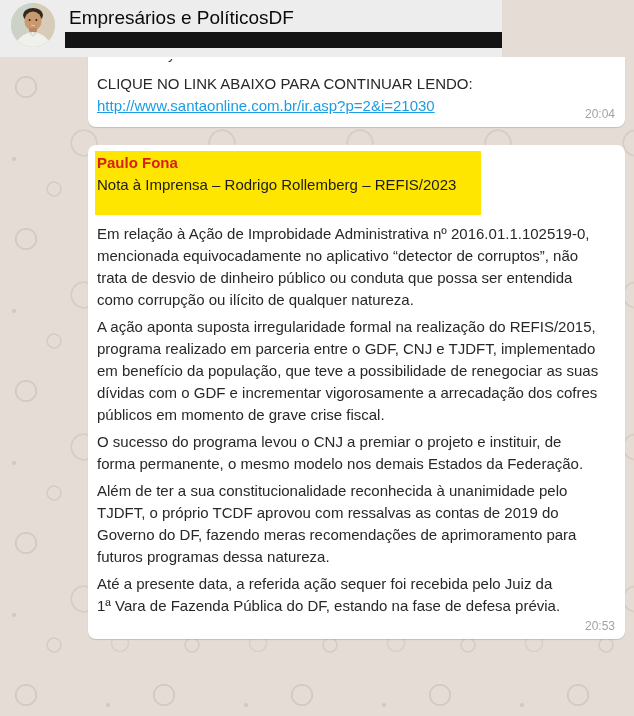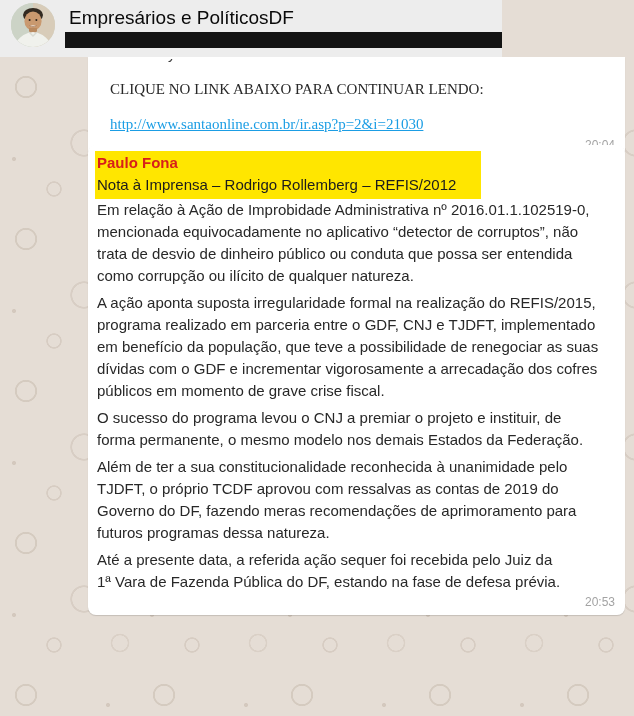--- a/index.html
+++ b/index.html
@@ -33,28 +33,28 @@
   .bubble{position:absolute; left:88px; width:537px; box-sizing:border-box;
     background:var(--bubble,#ffffff); border-radius:8px;
     box-shadow:0 1px 1px rgba(0,0,0,.14);
     color:var(--text,#282828); font-size:15px; line-height:22px;}
   .bubble-1{top:0; border-radius:0 0 8px 8px; padding:2px 24px 10px 9px;}
   .bubble-2{top:88px; padding:6px 24px 10px 9px;}
 
   .clip-row{height:6px; overflow:hidden; margin:0 0 8px 71px; width:14px;}
   .clip-row span{display:block; line-height:22px; margin-top:-16px; color:#3a3a3a;}
 
-  .msg-line{margin:13px;font-family:Liberation Serif, serif;}
+  .msg-line{margin:0;}
   a.msg-link{color:var(--link,#1b9de4); text-decoration:underline; cursor:pointer;}
 
   .time{position:absolute; right:10px; bottom:6px; font-size:12px; line-height:14px;
     color:var(--time,#a3a3a3);}
 
   .highlight{width:384px; background:var(--highlight,#ffe600);
-    padding:1px 0 3px 2px; margin-left:-2px; }
+    padding:1px 0 19px 2px; margin-left:-2px; margin-bottom:8px;}
   .sender{color:var(--sender,#d71f1a); font-weight:700; margin:0;}
   .subject{color:#1c1c1c; margin:0;}
 
   .msg-text p{margin:0 0 5px;}
   .msg-text p:last-child{margin-bottom:12px; padding-right:40px;}
 </style>
 </head>
 <body>
 
 <div id="screen">
@@ -85,21 +85,21 @@
         <span>y</span>
       </div>
       <p class="msg-line">CLIQUE NO LINK ABAIXO PARA CONTINUAR LENDO:</p>
       <p class="msg-line"><a class="msg-link">http://www.santaonline.com.br/ir.asp?p=2&amp;i=21030</a></p>
       <span class="time">20:04</span>
     </div>
 
     <div class="bubble bubble-2">
       <div class="highlight">
         <p class="sender">Paulo Fona</p>
-        <p class="subject">Nota à Imprensa – Rodrigo Rollemberg – REFIS/2012</p>
+        <p class="subject">Nota à Imprensa – Rodrigo Rollemberg – REFIS/2023</p>
       </div>
       <div class="msg-text">
         <p>Em relação à Ação de Improbidade Administrativa nº 2016.01.1.102519-0, mencionada equivocadamente no aplicativo “detector de corruptos”, não trata de desvio de dinheiro público ou conduta que possa ser entendida como corrupção ou ilícito de qualquer natureza.</p>
         <p>A ação aponta suposta irregularidade formal na realização do REFIS/2015, programa realizado em parceria entre o GDF, CNJ e TJDFT, implementado em benefício da população, que teve a possibilidade de renegociar as suas dívidas com o GDF e incrementar vigorosamente a arrecadação dos cofres públicos em momento de grave crise fiscal.</p>
         <p>O sucesso do programa levou o CNJ a premiar o projeto e instituir, de forma permanente, o mesmo modelo nos demais Estados da Federação.</p>
         <p>Além de ter a sua constitucionalidade reconhecida à unanimidade pelo TJDFT, o próprio TCDF aprovou com ressalvas as contas de 2019 do Governo do DF, fazendo meras recomendações de aprimoramento para futuros programas dessa natureza.</p>
         <p>Até a presente data, a referida ação sequer foi recebida pelo Juiz da 1ª Vara de Fazenda Pública do DF, estando na fase de defesa prévia.</p>
       </div>
       <span class="time">20:53</span>
     </div>

